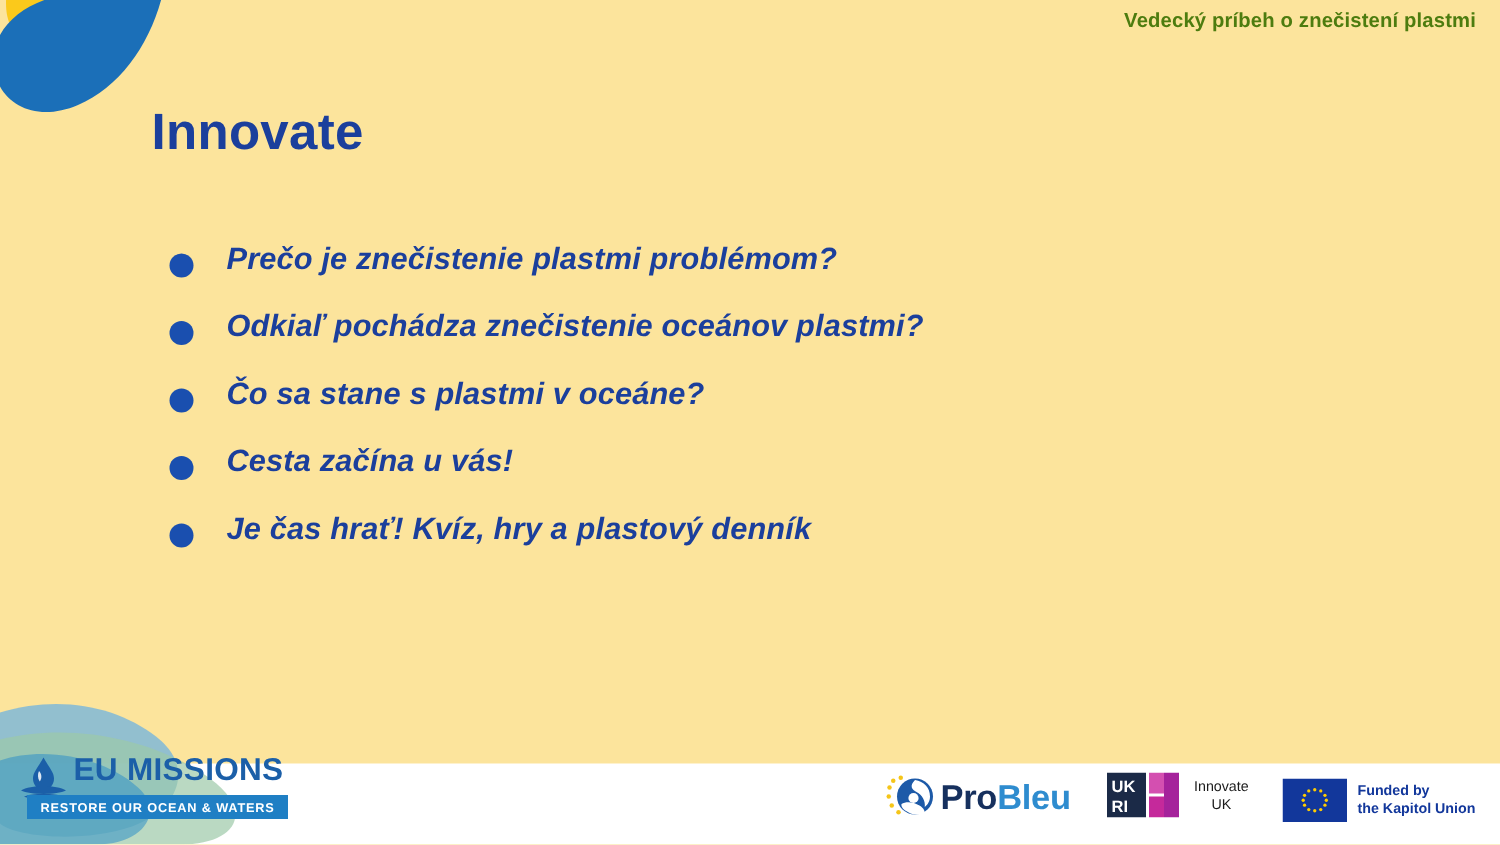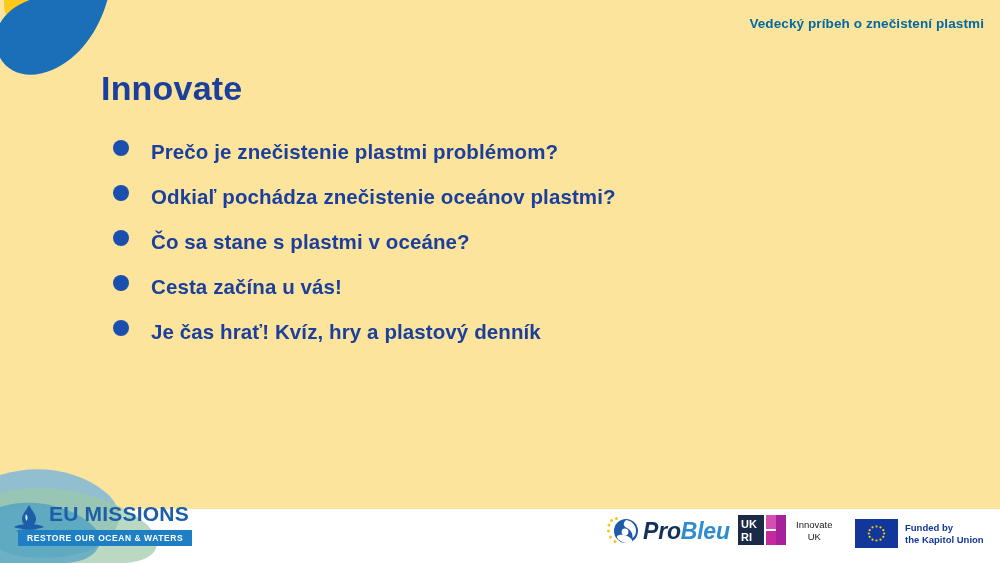--- a/index.html
+++ b/index.html
@@ -28,24 +28,24 @@
     top: -34px;
     width: 132px;
     height: 150px;
     pointer-events: none;
   }
 
   
   #header-title {
     position: absolute;
     right: 16px;
-    top: 16px;
+    top: 6px;
     font-size: 13.5px;
     font-weight: bold;
-    color: #0369a1;
+    color: #4d7c0f;
     letter-spacing: 0.1px;
     white-space: nowrap;
   }
 
   
   #slide-title {
     position: absolute;
     left: 101px;
     top: 69px;
     font-size: 34px;
@@ -59,22 +59,23 @@
     position: absolute;
     left: 113px;
     top: 140px;
     width: 760px;
     list-style: none;
     margin: 0;
     padding: 0;
   }
   .bullet-row {
     display: flex;
-    align-items: flex-start;
+    align-items: flex-end;
     height: 45px;
+    font-style: italic;
   }
   .bullet-dot {
     flex: 0 0 auto;
     width: 16px;
     height: 16px;
     border-radius: 50%;
     background: #1a4faf;
     margin-right: 22px;
   }
   .bullet-text {
@@ -139,25 +140,24 @@
     font-weight: bold;
     letter-spacing: 0.55px;
     padding: 3px 9px 3px 9px;
     white-space: nowrap;
     text-align: center;
   }
 
   
   #probleu-logo {
     position: absolute;
-    left: 605px;
+    left: 589px;
     bottom: 13px;
     width: 115px;
     height: 36px;
-    font-style: italic;
   }
   #probleu-icon {
     position: absolute;
     left: 0;
     top: 2px;
     width: 36px;
     height: 32px;
   }
   #probleu-wordmark {
     position: absolute;

